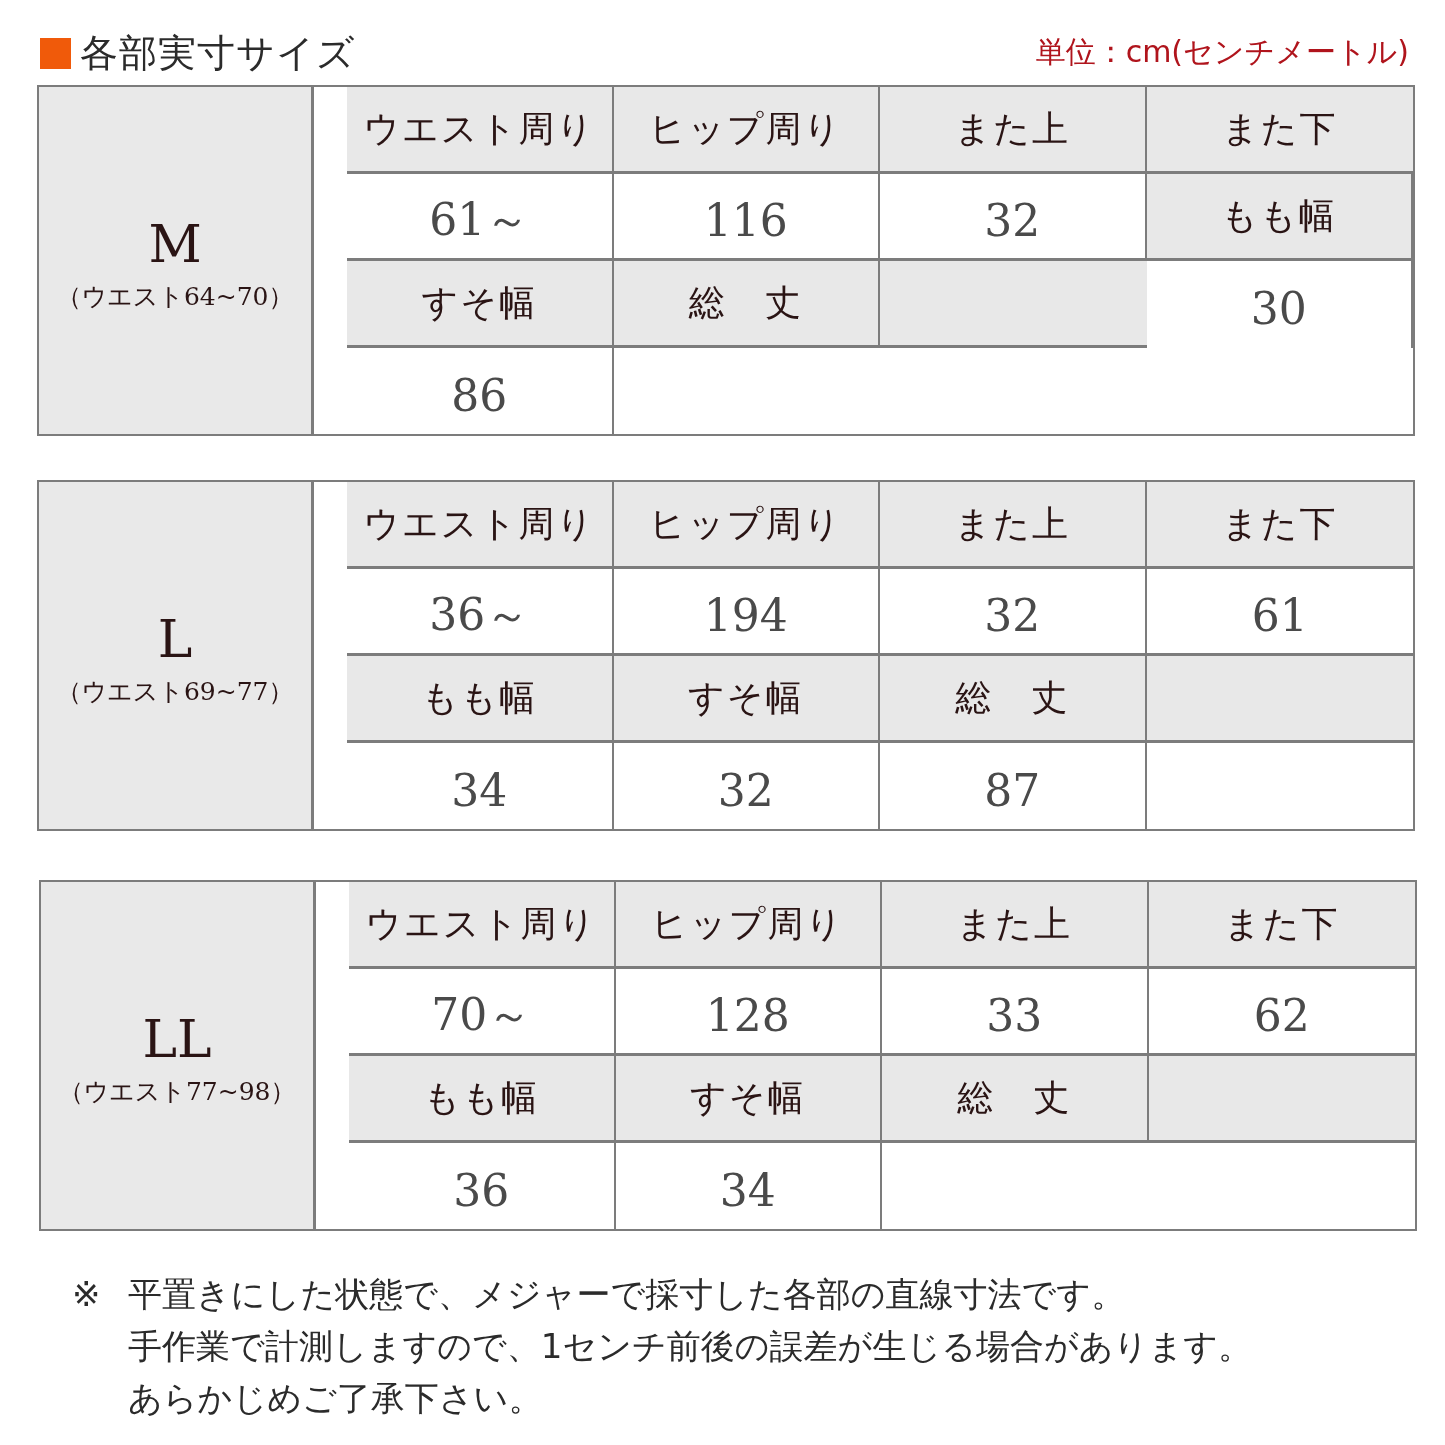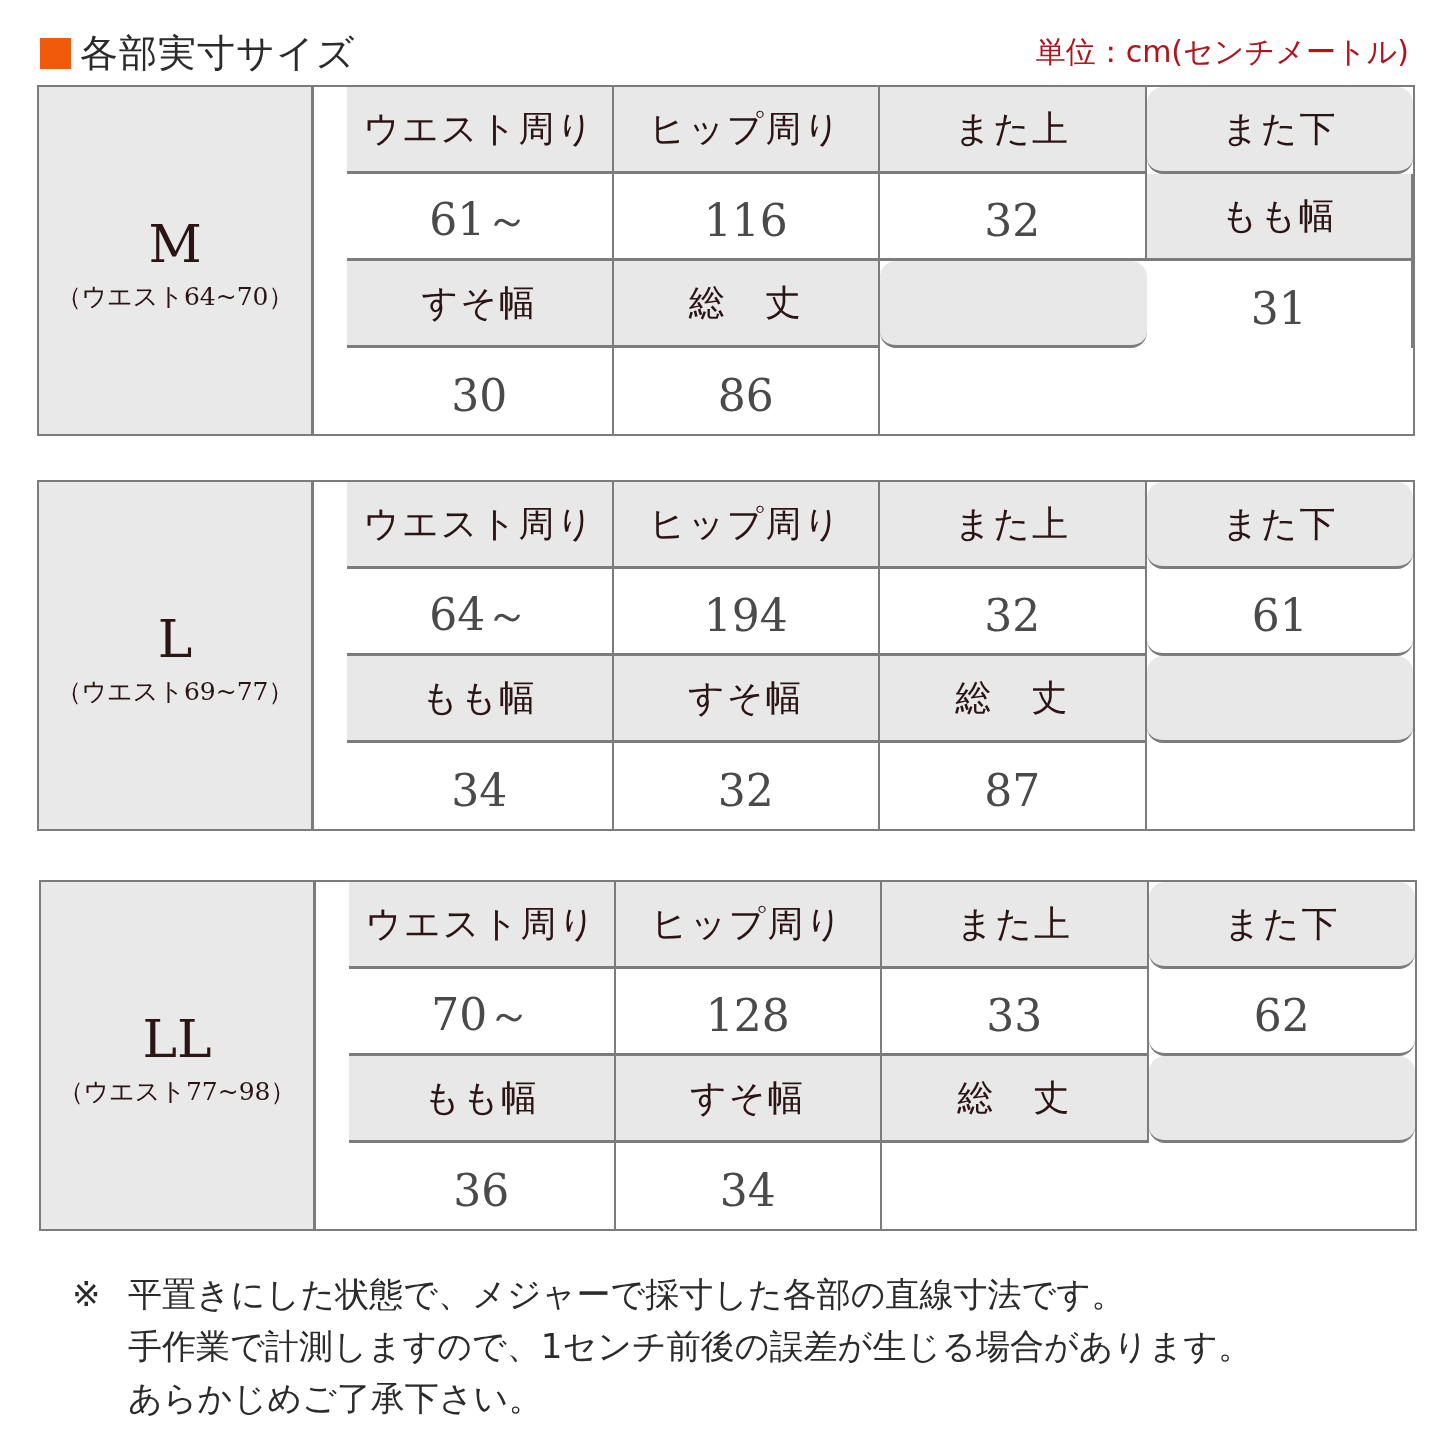--- a/index.html
+++ b/index.html
@@ -23,21 +23,21 @@
   .size-name { font-family: "DejaVu Serif", "Liberation Serif", serif; font-size: 52px;
                line-height: 60px; color: #2a1414; margin-top: 6px; }
   .size-waist { font-family: "DejaVu Serif", "Liberation Serif", serif; font-size: 25px;
                 line-height: 34px; color: #2a1414; margin-top: 6px; letter-spacing: 0px; }
 
   .grid { position: absolute; left: 275px; top: 0; right: 0; bottom: 0;
           display: grid; grid-template-columns: repeat(4, 1fr);
           grid-template-rows: 87px 87px 87px 86px; margin-left: 33px; }
   .cell { box-sizing: border-box; border-right: 2px solid #7c7c7c; border-bottom: 3px solid #7c7c7c;
           display: flex; align-items: center; justify-content: center; }
-  .cell.last-col { border-right: none; border-radius: 16px; }
+  .cell.last-col { border-right: none; }
   .cell.last-row { border-bottom: none; }
   .cell.head { background: #e8e8e8; }
   .cell.val { background: #ffffff; }
   .head-text { font-size: 36px; color: #2a1414; letter-spacing: 2px; }
   .val-text { font-family: "DejaVu Serif", "Liberation Serif", serif; font-size: 44px;
               color: #4a4a4a; margin-top: 8px; }
 
   .notes { position: absolute; left: 52px; top: 1268px; width: 1380px; }
   .note-line { font-size: 34px; line-height: 52px; color: #2b2b2b; white-space: nowrap; margin-left: 20px; }
   .note-mark { display: inline-block; width: 56px; }
@@ -88,23 +88,20 @@
         <span class="head-text">すそ幅</span>
       </div>
     <div class="cell head">
         <span class="head-text">総　丈</span>
       </div>
     <div class="cell head last-col">
         <span class="head-text"></span>
       </div>
 
     <div class="cell val last-row">
-        <span class="val-text">31</span>
-      </div>
-    <div class="cell val last-row">
         <span class="val-text">30</span>
       </div>
     <div class="cell val last-row">
         <span class="val-text">86</span>
       </div>
     <div class="cell val last-row last-col">
         <span class="val-text"></span>
       </div>
   </div>
 </div>
@@ -122,21 +119,21 @@
         <span class="head-text">ヒップ周り</span>
       </div>
     <div class="cell head">
         <span class="head-text">また上</span>
       </div>
     <div class="cell head last-col">
         <span class="head-text">また下</span>
       </div>
 
     <div class="cell val">
-        <span class="val-text">64～</span>
+        <span class="val-text">36～</span>
       </div>
     <div class="cell val">
         <span class="val-text">194</span>
       </div>
     <div class="cell val">
         <span class="val-text">32</span>
       </div>
     <div class="cell val last-col">
         <span class="val-text">61</span>
       </div>

